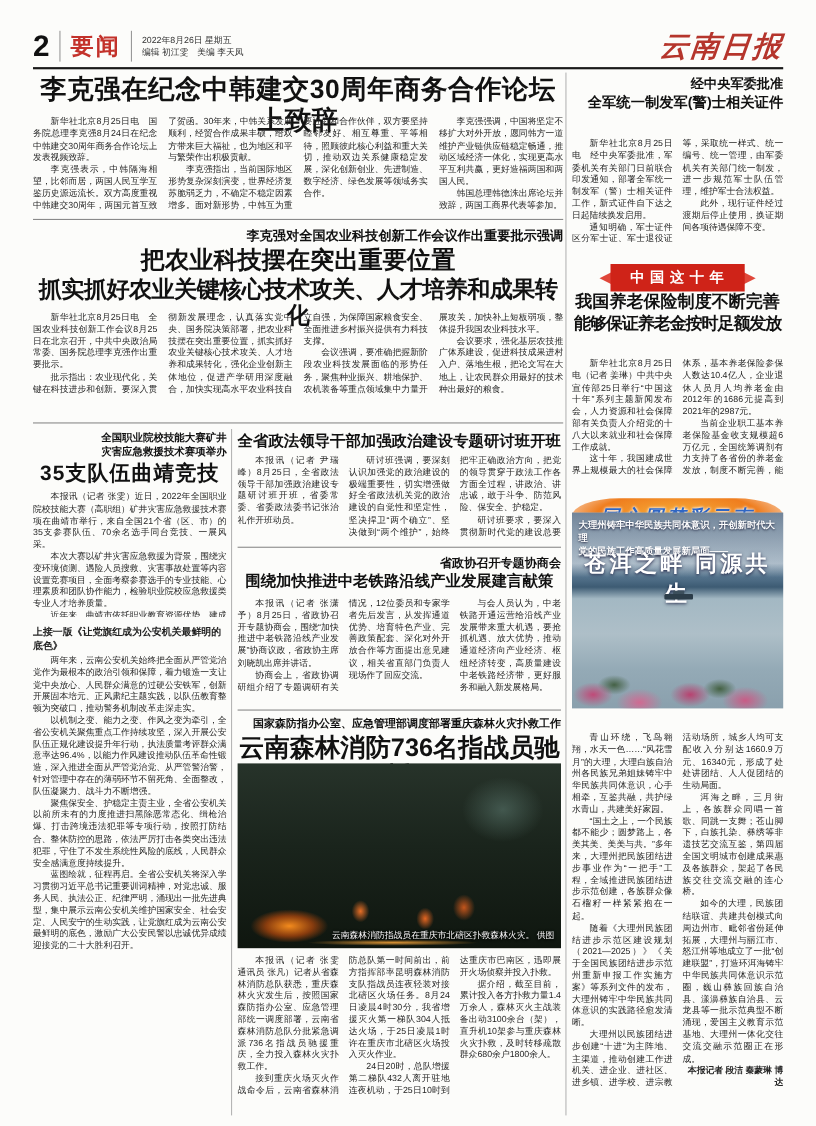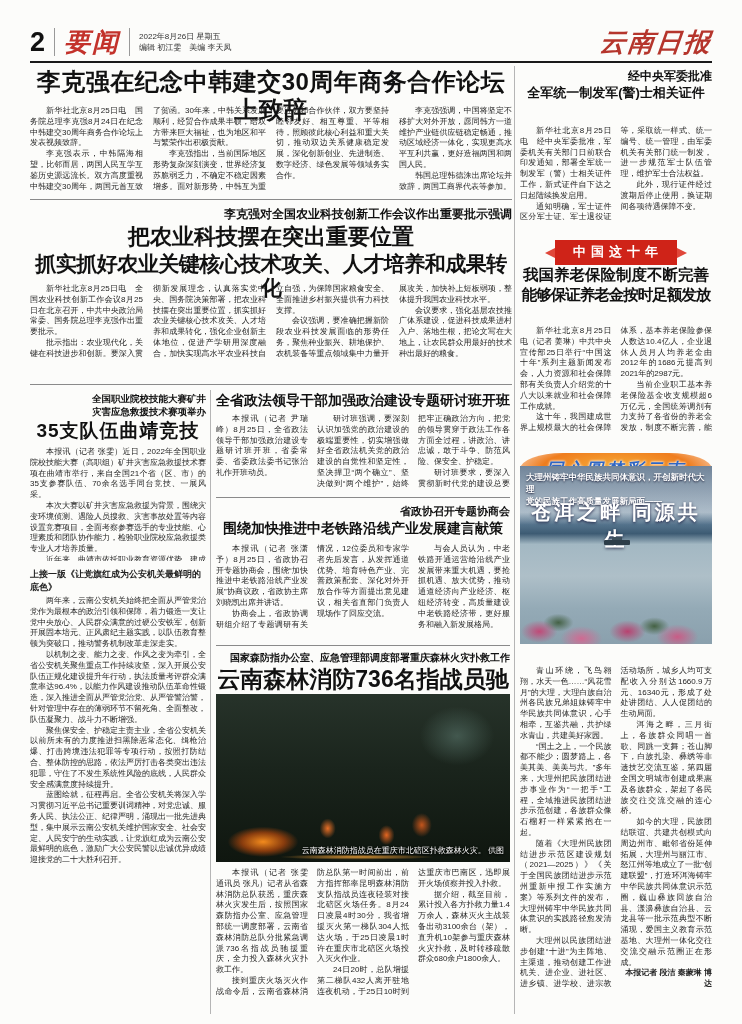--- a/index.html
+++ b/index.html
@@ -2,21 +2,21 @@
 <html lang="zh"><head>
 <meta charset="utf-8">
 <style>
   html,body{margin:0;padding:0;background:#e9e7e2;}
   .page{position:relative;width:742px;height:1024px;background:#fcfcfa;margin:0 auto;
         font-family:"Liberation Sans",sans-serif;color:#222;overflow:hidden;}
   
   .hdr{position:absolute;left:30px;top:26px;width:682px;height:32px;display:flex;align-items:center;}
   .hdr .pnum{font-size:27px;font-weight:900;color:#111;line-height:1;}
   .vsep{width:1px;height:28px;background:#999;margin:0 9px;}
-  .hdr .sect{font-size:26px;font-weight:900;color:#c3322b;letter-spacing:2px;line-height:1;font-style:italic;}
+  .hdr .sect{font-size:21px;font-weight:900;color:#c3322b;letter-spacing:2px;line-height:1;}
   .hdr .dates{font-size:8px;line-height:11px;color:#333;}
   .hdr .brand{margin-left:auto;font-family:"Liberation Serif",serif;font-style:italic;
               font-weight:bold;font-size:26px;color:#b5352c;letter-spacing:2px;transform:skewX(-6deg);}
   .rule-top{position:absolute;left:30px;top:61px;width:682px;height:2px;background:#1a1a1a;}
   
   .abs{position:absolute;}
   .hl{font-weight:900;color:#111;text-align:center;line-height:1.15;}
   .kicker{font-weight:bold;color:#111;text-align:right;}
   .bodytext{font-size:8px;line-height:10.8px;color:#252525;text-align:justify;overflow:hidden;}
   .bodytext p{margin:0;text-indent:2em;}
@@ -153,21 +153,21 @@
     <div class="cap">云南森林消防指战员在重庆市北碚区扑救森林火灾。 供图</div>
   </div>
   <div class="abs bodytext cols3" style="left:216px;top:868px;width:294px;height:146px;">
     <p>本报讯（记者 张雯 通讯员 张凡）记者从省森林消防总队获悉，重庆森林火灾发生后，按照国家森防指办公室、应急管理部统一调度部署，云南省森林消防总队分批紧急调派736名指战员驰援重庆，全力投入森林火灾扑救工作。</p>
     <p>接到重庆火场灭火作战命令后，云南省森林消防总队第一时间前出，前方指挥部率昆明森林消防支队指战员连夜轻装对接北碚区火场任务。8月24日凌晨4时30分，我省增援灭火第一梯队304人抵达火场，于25日凌晨1时许在重庆市北碚区火场投入灭火作业。</p>
     <p>24日20时，总队增援第二梯队432人离开驻地连夜机动，于25日10时到达重庆市巴南区，迅即展开火场侦察并投入扑救。</p>
     <p>据介绍，截至目前，累计投入各方扑救力量1.4万余人，森林灭火主战装备出动3100余台（架），直升机10架参与重庆森林火灾扑救，及时转移疏散群众680余户1800余人。</p>
   </div>
 
   <div class="abs kicker" style="left:520px;top:68px;width:192px;font-size:12px;">经中央军委批准</div>
-  <div class="abs hl" style="left:520px;top:86px;width:192px;font-size:13px;">全军统一制发军(警)士相关证件</div>
+  <div class="abs hl" style="left:520px;top:86px;width:192px;font-size:13px;text-align:right;">全军统一制发军(警)士相关证件</div>
   <div class="abs bodytext cols2" style="left:520px;top:110px;width:192px;height:122px;">
     <p>新华社北京8月25日电　经中央军委批准，军委机关有关部门日前联合印发通知，部署全军统一制发军（警）士相关证件工作，新式证件自下达之日起陆续换发启用。</p>
     <p>通知明确，军士证件区分军士证、军士退役证等，采取统一样式、统一编号、统一管理，由军委机关有关部门统一制发，进一步规范军士队伍管理，维护军士合法权益。</p>
     <p>此外，现行证件经过渡期后停止使用，换证期间各项待遇保障不变。</p>
   </div>
 
   <div class="abs redband" style="left:520px;top:240px;width:192px;">
     <div class="wing l"></div>
     <div class="pill">中国这十年</div>
     <div class="wing r"></div>

